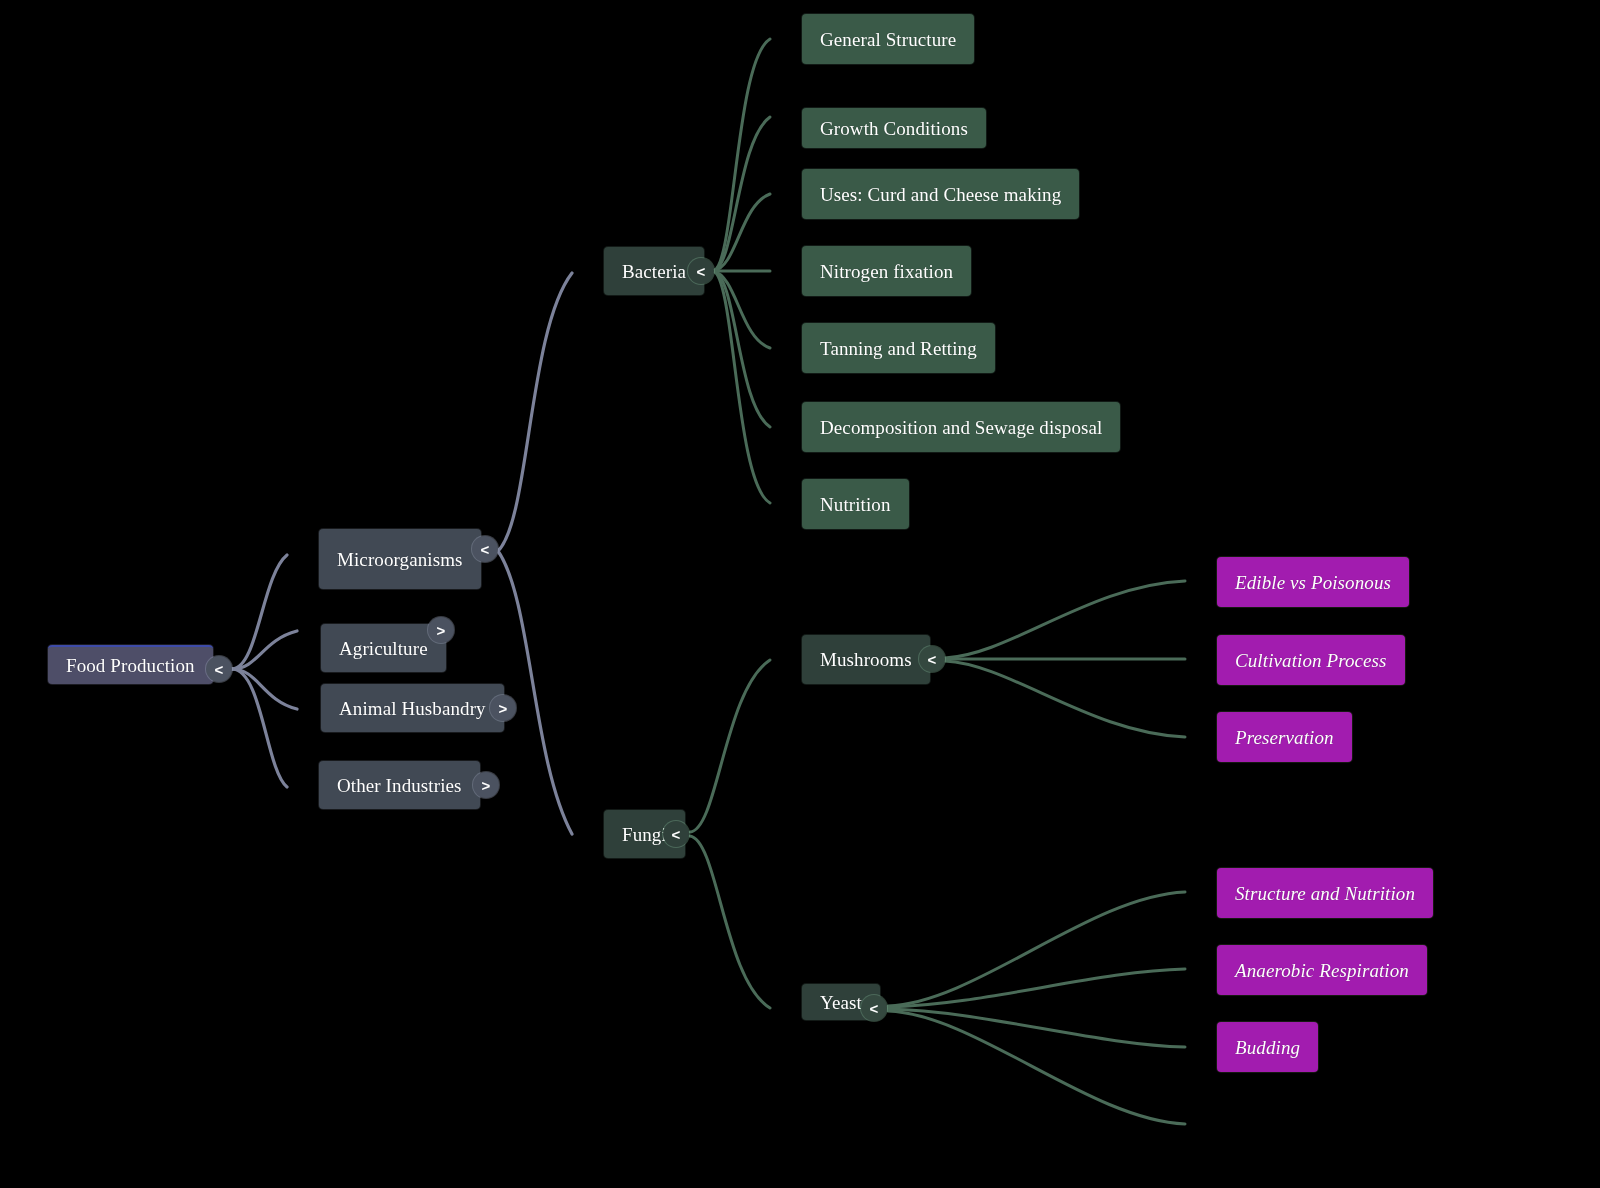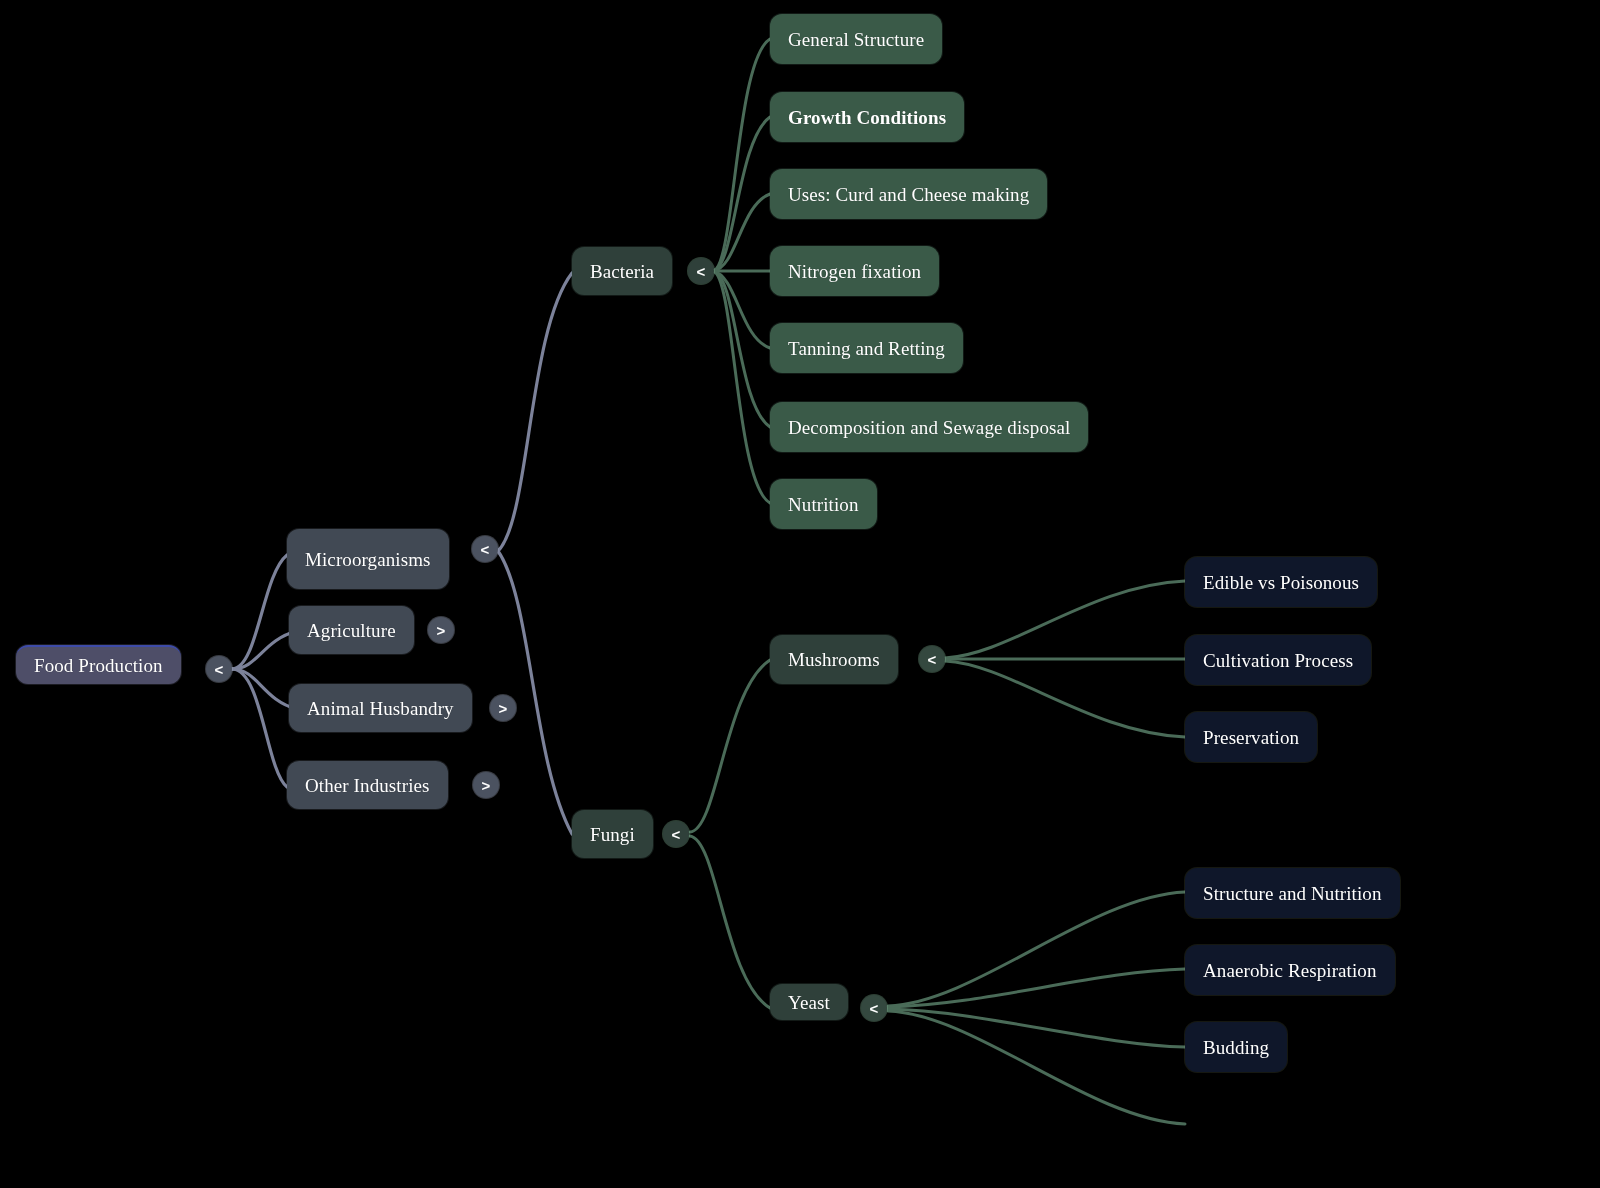--- a/index.html
+++ b/index.html
@@ -23,49 +23,51 @@
     position: absolute;
     left: 0; top: 0;
     width: 1600px;
     height: 1188px;
     pointer-events: none;
   }
   .node {
     position: absolute;
     display: flex;
     align-items: center;
-    border-radius: 12px;
+    border-radius: 4px;
     color: #ffffff;
     font-size: 19px;
     line-height: 1;
     padding: 0 18px;
     white-space: nowrap;
     letter-spacing: 0.1px;
     text-shadow: 0 0 1px rgba(0,0,0,0.4);
+    margin-left: 32px;
   }
   .node-root {
     background: #4e4e68;
     border-top: 2px solid #3d4ba8;
     box-shadow: 0 0 0 1px rgba(150,150,190,0.18);
   }
   .node-l1 {
     background: #414954;
     box-shadow: 0 0 0 1px rgba(150,160,180,0.16);
   }
   .node-l2 {
     background: #2f403a;
     box-shadow: 0 0 0 1px rgba(120,170,145,0.15);
   }
   .node-leaf-bact {
     background: #3a5a48;
     box-shadow: 0 0 0 1px rgba(130,190,160,0.13);
   }
   .node-leaf-olive {
-    background: #0f172a;
+    background: #a21caf;
     box-shadow: 0 0 0 1px rgba(170,185,130,0.13);
+    font-style: italic;
   }
   .toggle {
     position: absolute;
     width: 26px;
     height: 26px;
     border-radius: 50%;
     display: flex;
     align-items: center;
     justify-content: center;
     color: #ffffff;
@@ -134,21 +136,21 @@
   <div class="node node-root" style="left:16px; top:645px; height:39px;">
     <span>Food Production</span>
   </div>
   <div class="toggle toggle-slate" style="left:206px; top:656px;">&lt;</div>
 
   <div class="node node-l1" style="left:287px; top:529px; height:60px;">
     <span>Microorganisms</span>
   </div>
   <div class="toggle toggle-slate" style="left:472px; top:536px;">&lt;</div>
 
-  <div class="node node-l1" style="left:289px; top:606px; height:48px;">
+  <div class="node node-l1" style="left:289px; top:624px; height:48px;">
     <span>Agriculture</span>
   </div>
   <div class="toggle toggle-slate" style="left:428px; top:617px;">&gt;</div>
 
   <div class="node node-l1" style="left:289px; top:684px; height:48px;">
     <span>Animal Husbandry</span>
   </div>
   <div class="toggle toggle-slate" style="left:490px; top:695px;">&gt;</div>
 
   <div class="node node-l1" style="left:287px; top:761px; height:48px;">
@@ -157,21 +159,21 @@
   <div class="toggle toggle-slate" style="left:473px; top:772px;">&gt;</div>
 
   <div class="node node-l2" style="left:572px; top:247px; height:48px;">
     <span>Bacteria</span>
   </div>
   <div class="toggle toggle-green" style="left:688px; top:258px;">&lt;</div>
 
   <div class="node node-leaf-bact" style="left:770px; top:14px; height:50px;">
     <span>General Structure</span>
   </div>
-  <div class="node node-leaf-bact" style="left:770px; top:92px; height:50px;font-weight:bold;">
+  <div class="node node-leaf-bact" style="left:770px; top:108px; height:40px;">
     <span>Growth Conditions</span>
   </div>
   <div class="node node-leaf-bact" style="left:770px; top:169px; height:50px;">
     <span>Uses: Curd and Cheese making</span>
   </div>
   <div class="node node-leaf-bact" style="left:770px; top:246px; height:50px;">
     <span>Nitrogen fixation</span>
   </div>
   <div class="node node-leaf-bact" style="left:770px; top:323px; height:50px;">
     <span>Tanning and Retting</span>

